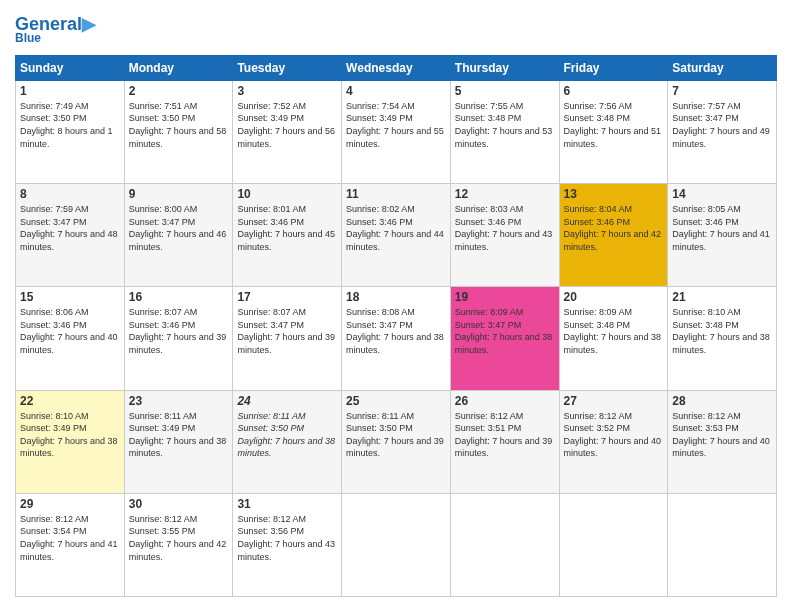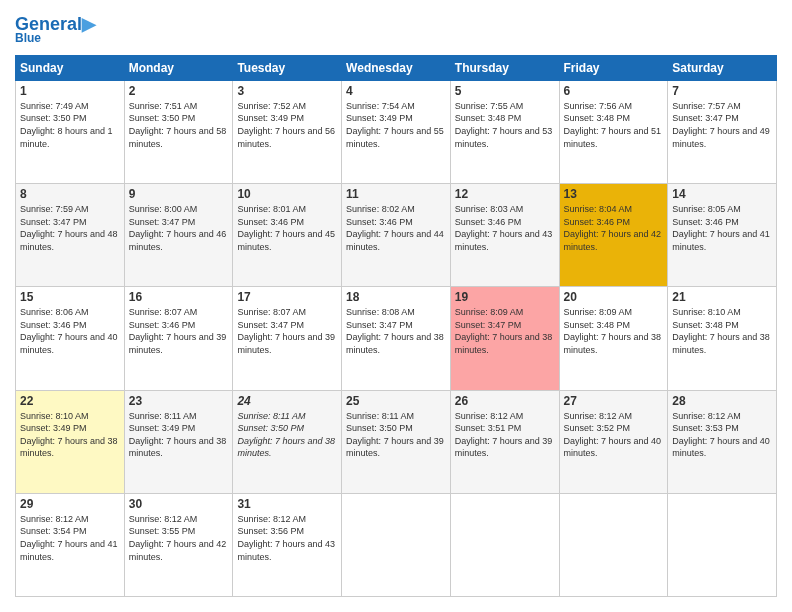--- a/index.html
+++ b/index.html
@@ -263,21 +263,21 @@
         </div>
       </td>
           <td style="background: rgb(255, 255, 255);">
         <span class="day-num">18</span>
         <div class="day-info">
           Sunrise: 8:08 AM<br>
           Sunset: 3:47 PM<br>
           Daylight: 7 hours and 38 minutes.
         </div>
       </td>
-          <td style="background: #fca5a5;">
+          <td style="background: #ec4899;">
         <span class="day-num">19</span>
         <div class="day-info">
           Sunrise: 8:09 AM<br>
           Sunset: 3:47 PM<br>
           Daylight: 7 hours and 38 minutes.
         </div>
       </td>
           <td style="background: rgb(255, 255, 255);">
         <span class="day-num">20</span>
         <div class="day-info">

